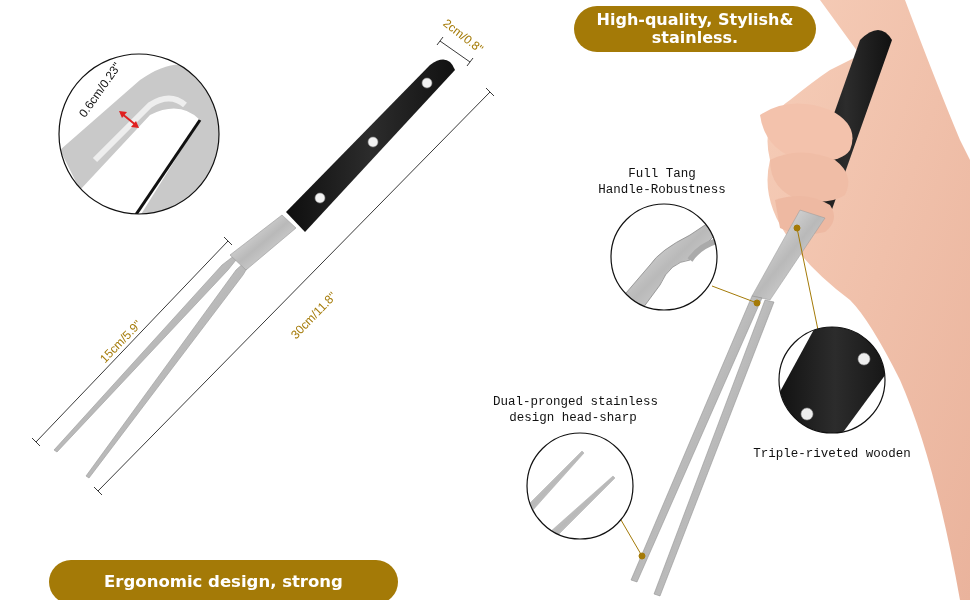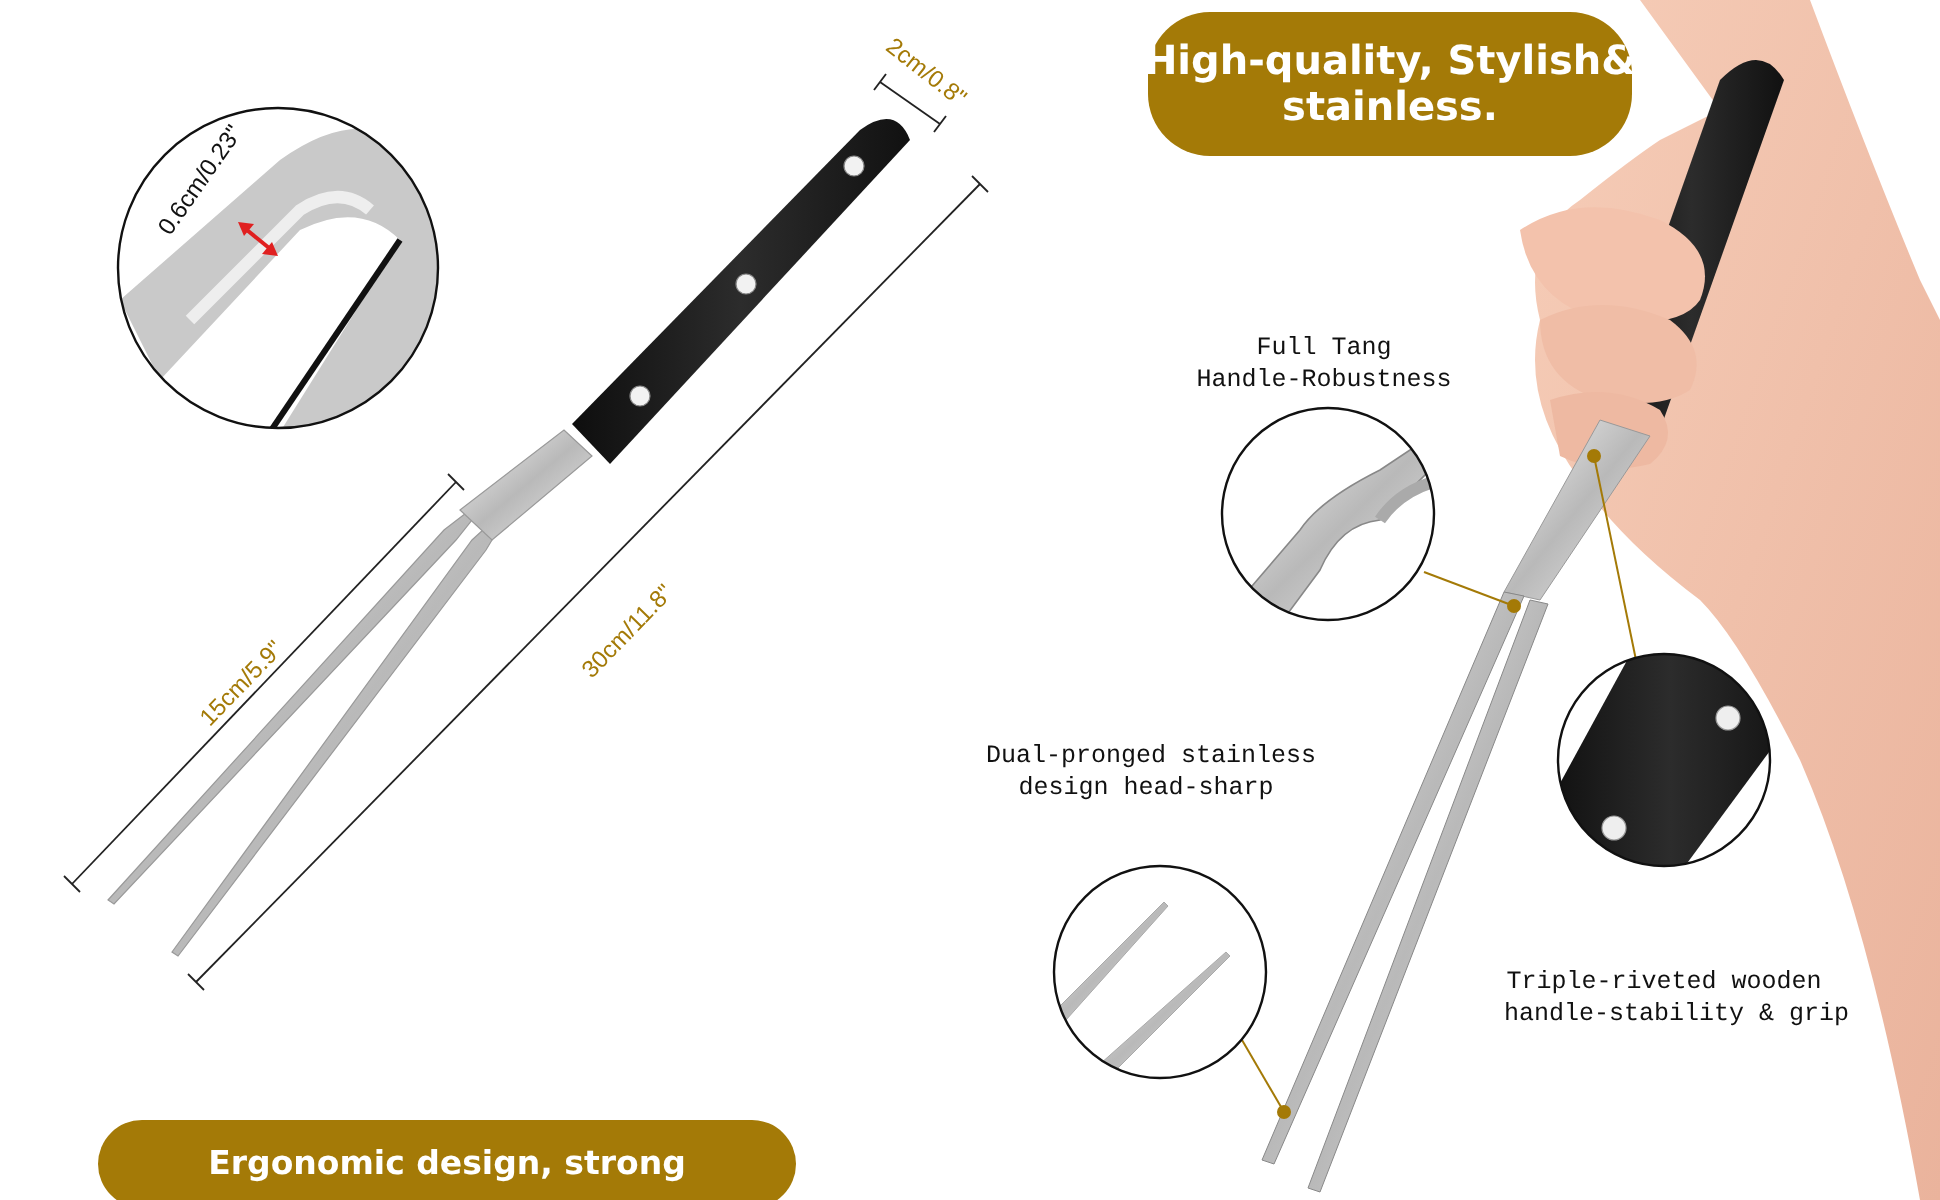--- a/index.html
+++ b/index.html
@@ -6,30 +6,30 @@
   body { width:970px; height:600px; position:relative; overflow:hidden; font-family:"Liberation Sans", sans-serif; }
   .stage { position:absolute; left:0; top:0; width:970px; height:600px; }
   svg.art { position:absolute; left:0; top:0; }
   .pill {
     position:absolute; background:#a47a07; color:#fff; border-radius:32px;
     font-family:"DejaVu Sans", sans-serif; font-weight:bold; text-align:center;
     display:flex; flex-direction:column; justify-content:center; align-items:center;
     line-height:1.15;
   }
   .pill span { display:block; white-space:nowrap; }
-  .pill-top { left:574px; top:6px; width:242px; height:72px; font-size:20px; border-radius:31px; }
+  .pill-top { left:574px; top:6px; width:242px; height:46px; font-size:16px; border-radius:31px; }
   .pill-bottom { left:49px; top:528px; width:349px; height:44px; font-size:16.5px; border-radius:31px;margin-top:32px; }
   .callout {
     position:absolute; color:#111; font-size:12.5px; text-align:center; line-height:16px;
     font-family:Liberation Mono, monospace;
   }
   .callout span { display:block; white-space:nowrap; }
   .c-tang { left:592px; top:166px; width:140px; }
-  .c-prong { left:493px; top:370px; width:160px; }
-  .c-rivet { left:752px; top:446px; width:160px;margin-top:37px; }
+  .c-prong { left:493px; top:394px; width:160px; }
+  .c-rivet { left:752px; top:446px; width:160px; }
   .dim {
     position:absolute; color:#a47a07; font-size:12px; white-space:nowrap;
     transform-origin:left top; font-family:"Liberation Sans", sans-serif;
   }
   .dim-black { color:#111; }
 </style>
 </head>
 <body>
 
 <div class="stage">
@@ -170,15 +170,14 @@
   <div class="callout c-tang">
     <span>Full Tang</span>
     <span>Handle-Robustness</span>
   </div>
   <div class="callout c-prong">
     <span>Dual-pronged stainless</span>
     <span>design head-sharp</span>
   </div>
   <div class="callout c-rivet">
     <span>Triple-riveted wooden</span>
-    <span>handle-stability &amp; grip</span>
   </div>
 </div>
 
 </body></html>

